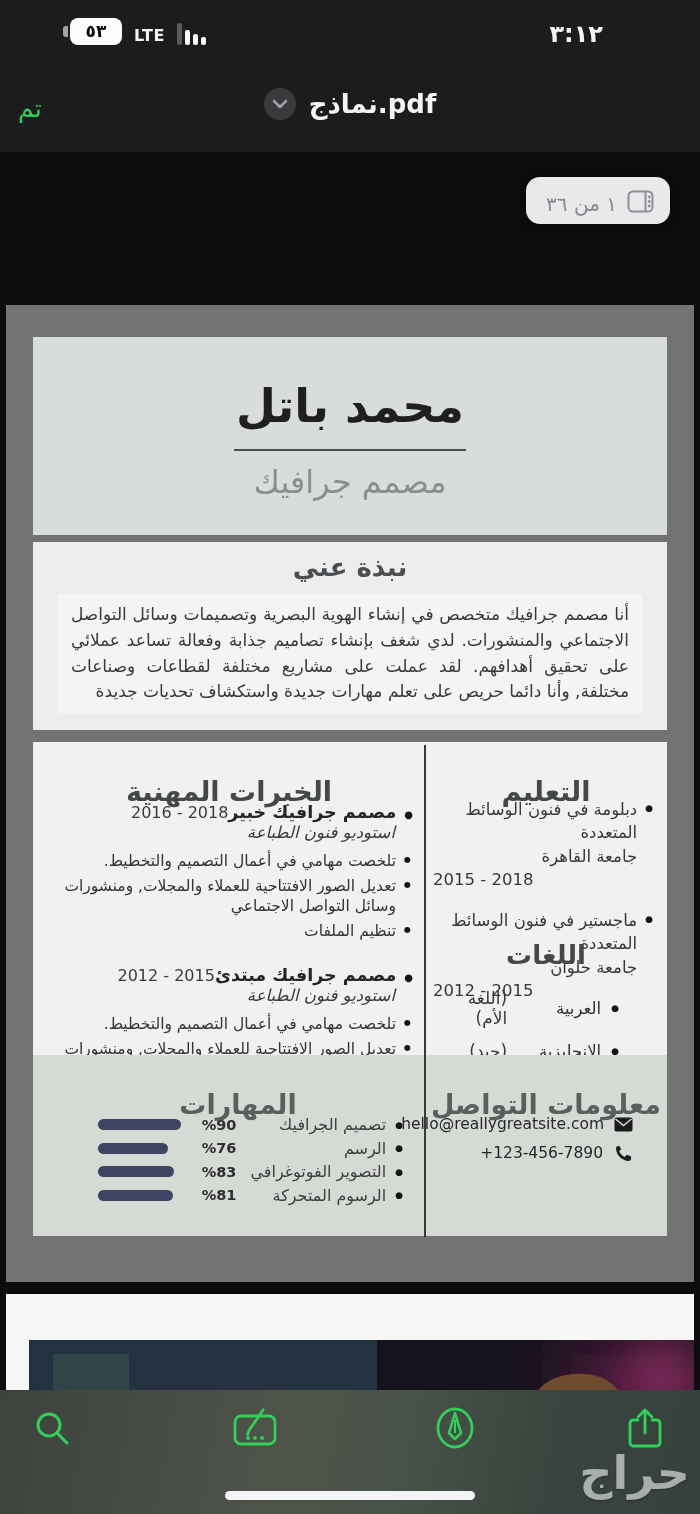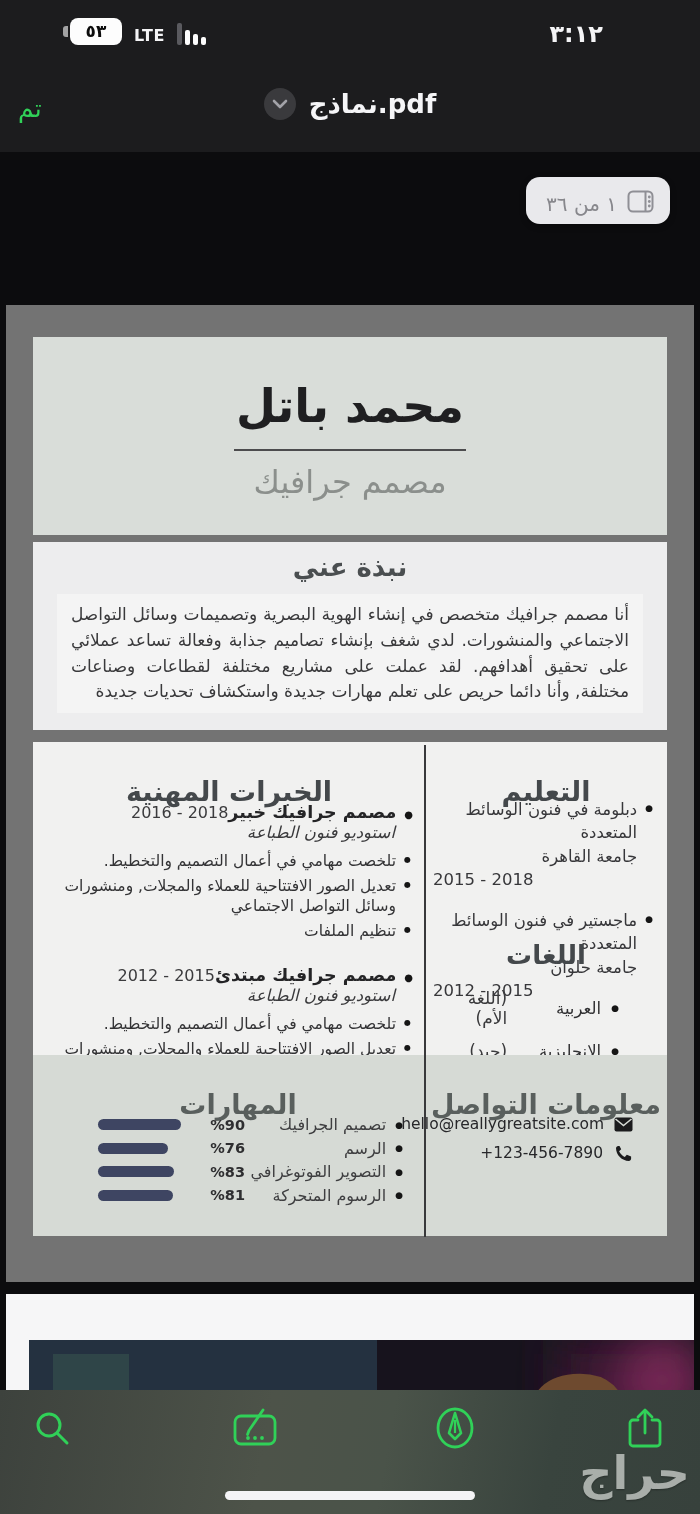--- a/index.html
+++ b/index.html
@@ -81,21 +81,21 @@
 
   
   .bottom { position:absolute; top:750px; left:27px; width:634px; height:181px; background:#d6dad5; }
   .skills-col { position:absolute; top:0; left:0; width:410px; height:100%; }
   .contact-col { position:absolute; top:0; right:0; width:242px; height:100%; }
   .bottom .col-title { color:#595f5d; }
   .skill-rows { position:absolute; top:58px; left:65px; right:40px; }
   .skill-row { display:flex; align-items:center; height:23.5px; }
   .skill-row .dot { margin-left:9px; font-size:9px; }
   .skill-label { flex:1; text-align:start; font-size:16px; color:#3e3e40; }
-  .skill-value { width:52px; direction:ltr; text-align:right; font-size:14.5px; font-weight:bold; color:#2e2e30; }
+  .skill-value { width:52px; direction:ltr; text-align:center; font-size:14.5px; font-weight:bold; color:#2e2e30; }
   .skill-bar-wrap { width:95px; direction:ltr; display:flex; }
   .skill-bar { height:11px; border-radius:6px; background:#3e4562; }
   .contact-rows { position:absolute; top:60px; right:34px; left:6px; }
   .contact-row { display:flex; align-items:center; margin-bottom:11px; }
   .contact-row .cicon { margin-left:10px; width:20px; display:flex; justify-content:center; }
   .contact-text { font-size:15.5px; color:#27272a; direction:ltr; unicode-bidi:isolate; }
 
   .ltr { direction:ltr !important; unicode-bidi:isolate; }
 
   

